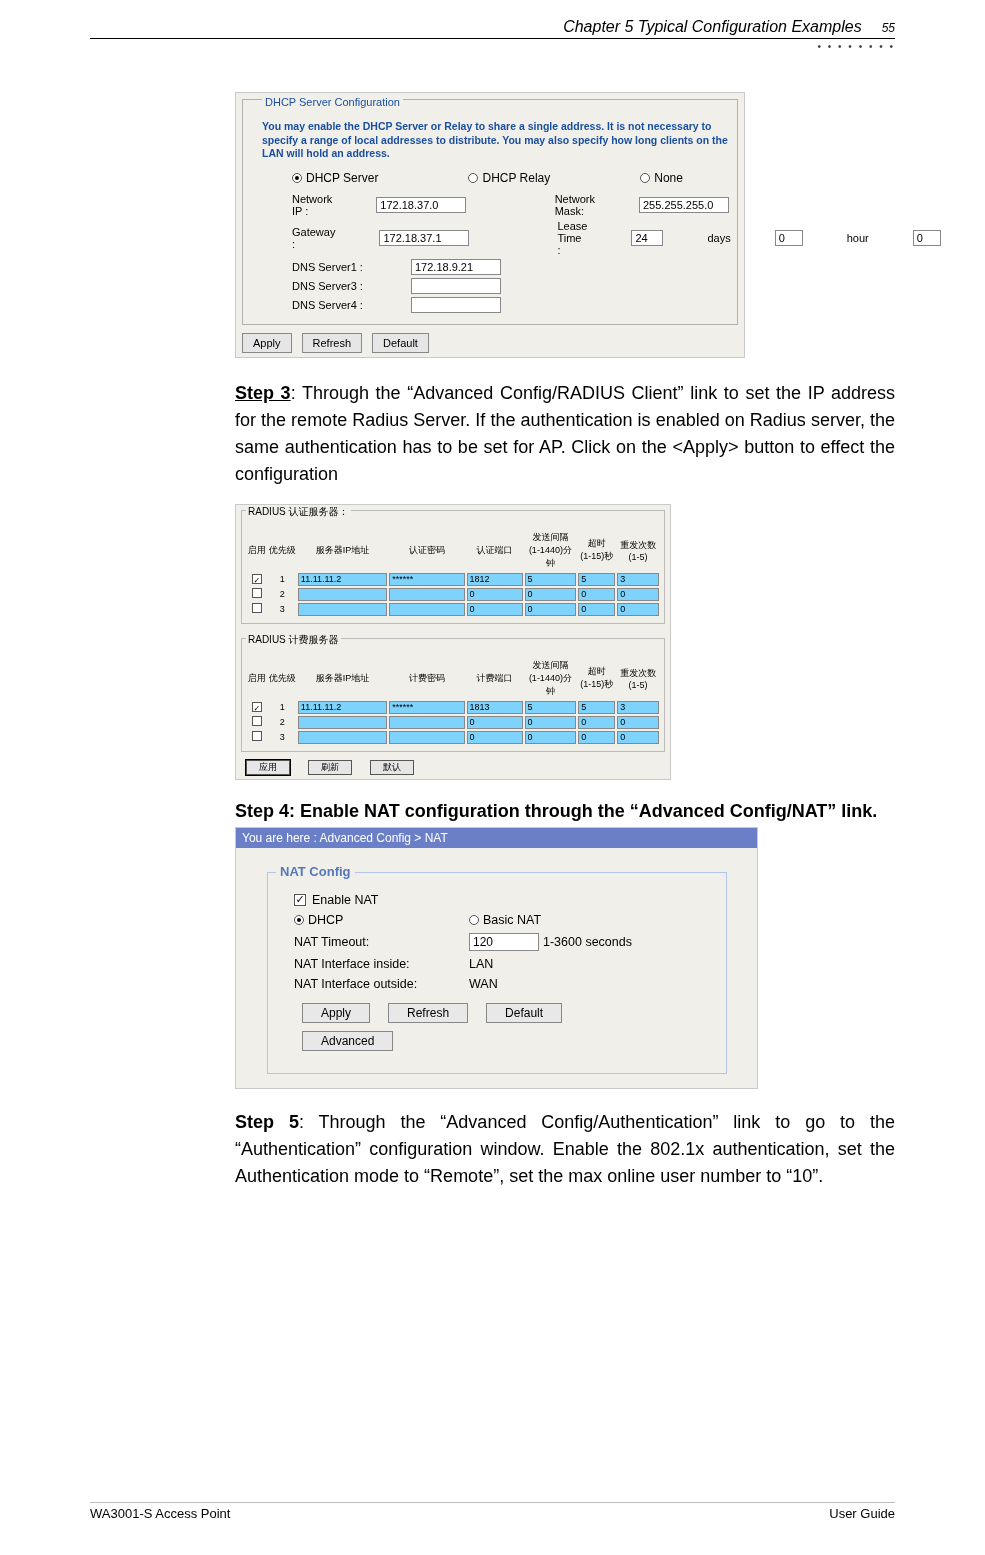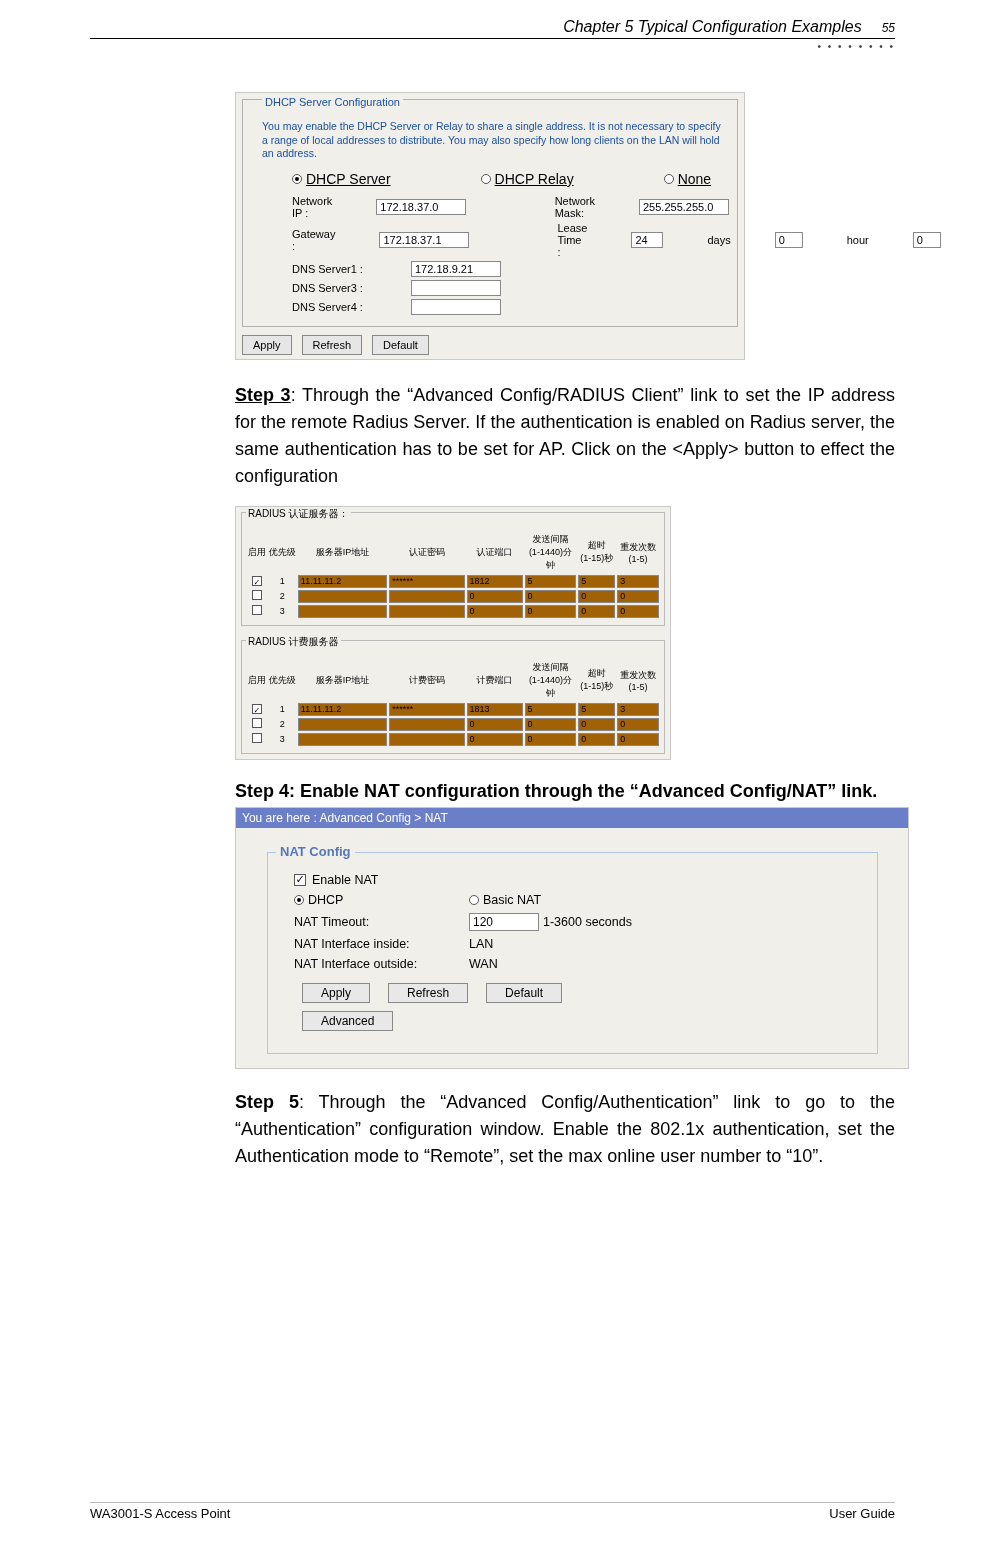--- a/index.html
+++ b/index.html
@@ -7,46 +7,46 @@
   .page { padding: 18px 90px 0 90px; }
   .header-row { display: flex; justify-content: flex-end; align-items: baseline; border-bottom: 1px solid #000; padding-bottom: 2px; margin-bottom: 2px; }
   .chapter-title { font-style: italic; font-size: 16px; margin-right: 20px; }
   .page-num { font-style: italic; font-size: 12px; }
   .dots { text-align: right; font-size: 10px; letter-spacing: 2px; color: #444; margin-bottom: 40px; }
   .content-col { margin-left: 145px; width: 660px; }
   .fig { border: 1px solid #c9c9c9; background: #f0efea; font-family: Tahoma, sans-serif; }
   .fig1 { width: 510px; margin-bottom: 22px; }
   .fieldset { border: 1px solid #b0b0b0; margin: 6px; padding: 0 8px 8px 19px; position: relative; }
   .legend { position: relative; top: -8px; background: #f0efea; color: #1a4f9f; font-size: 11px; padding: 0 3px; }
-  .blue-note { color: #1a4f9f; font-size: 10.5px; font-weight: normal; line-height: 1.3; margin: 2px 0 10px 0; }
-  .radio-row { display: flex; gap: 90px; margin: 0 0 8px 30px; font-size: 14px; align-items: center; text-decoration: underline; }
+  .blue-note { color: #1a4f9f; font-size: 10.5px; font-weight: bold; line-height: 1.3; margin: 2px 0 10px 0; }
+  .radio-row { display: flex; gap: 90px; margin: 0 0 8px 30px; font-size: 12px; align-items: center; }
   .radio { display: inline-flex; align-items: center; gap: 4px; }
   .dot-outer { width: 10px; height: 10px; border: 1px solid #555; border-radius: 50%; display: inline-flex; align-items: center; justify-content: center; background: #fff; }
   .dot-inner { width: 4px; height: 4px; background: #000; border-radius: 50%; }
   .form-row { display: flex; align-items: center; margin: 3px 0 3px 30px; font-size: 11px; gap: 44px; }
   .lbl { width: 75px; }
   .inp { border: 1px solid #888; background: #fff; font-size: 11px; padding: 1px 3px; width: 90px; height: 16px; }
   .tiny { width: 28px; }
   .gap { width: 30px; display: inline-block; }
   .btn-row { display: flex; gap: 10px; margin: 8px 0 4px 6px; }
   .btn { border: 1px solid #888; background: #e6e6e6; font-size: 11px; padding: 1px 10px; height: 20px; }
   .para { font-size: 18px; line-height: 1.5; text-align: justify; margin-bottom: 16px; }
   .step-u { text-decoration: underline; font-weight: bold; }
   .fig2 { width: 436px; margin-bottom: 18px; font-size: 9px; }
   .rad-group { border: 1px solid #bbb; margin: 5px; padding: 4px 4px 6px 4px; position: relative; }
   .rad-legend { position: relative; top: -10px; background: #f0efea; font-size: 10px; padding: 0 2px; }
   .rtable { width: 100%; border-collapse: collapse; font-size: 9px; }
   .rtable th { font-weight: normal; text-align: center; padding: 2px 1px; }
   .rtable td { padding: 1px; text-align: center; }
-  .rinp { border: 1px solid #888; background: #a16207; width: 100%; font-size: 9px; height: 13px; padding: 0 2px; }
+  .rinp { border: 1px solid #888; background: #7dd3fc; width: 100%; font-size: 9px; height: 13px; padding: 0 2px; }
   .chk { width: 10px; height: 10px; border: 1px solid #555; background: #fff; display: inline-block; }
   .btn-row2 { display: flex; gap: 18px; margin: 8px 0 4px 10px; }
   .btn2 { border: 1px solid #555; background: #e6e6e6; font-size: 9px; padding: 0 12px; height: 15px; }
   .outline { outline: 1px solid #000; }
-  .fig3 { width: 674px; margin-bottom: 20px; }
+  .fig3 { width: 523px; margin-bottom: 20px; }
   .bluebar { background: #6b7fc9; color: #fff; font-size: 12px; padding: 3px 6px; }
   .nat-fs { border: 1px solid #b0c6e8; margin: 24px 30px 14px 31px; padding: 14px 14px 14px 26px; position: relative; }
   .nat-legend { position: absolute; top: -9px; left: 8px; background: #f0efea; color: #5577bb; font-weight: bold; font-size: 13px; padding: 0 4px; }
   .nat-row { display: flex; align-items: center; font-size: 12.5px; margin: 6px 0; }
   .nat-lbl { width: 175px; }
   .nat-inp { border: 1px solid #888; background: #fff; width: 70px; height: 18px; font-size: 12px; padding: 1px 3px; }
   .nat-btn-row { display: flex; gap: 18px; margin: 12px 0 8px 8px; }
   .nat-btn { border: 1px solid #888; background: #e8e8e8; font-size: 12px; padding: 2px 18px; }
   .chk2 { width: 12px; height: 12px; border: 1px solid #555; background: #fff; display: inline-flex; align-items: center; justify-content: center; margin-right: 6px; }
   .tick { font-size: 11px; line-height: 1; }
@@ -226,20 +226,25 @@
                 <td><input class="rinp" value="" style=""></td>
                 <td><input class="rinp" value="" style=""></td>
                 <td><input class="rinp" value="0" style=""></td>
                 <td><input class="rinp" value="0" style=""></td>
                 <td><input class="rinp" value="0" style=""></td>
                 <td><input class="rinp" value="0" style=""></td>
               </tr>
             </tbody>
         </table>
       </div>
+      <div class="btn-row2">
+        <button class="btn2 outline">应用</button>
+        <button class="btn2">刷新</button>
+        <button class="btn2">默认</button>
+      </div>
     </div>
 
     <p class="para" style="margin-bottom:2px;">
       <b>Step 4: Enable NAT configuration through the “Advanced Config/NAT” link.</b>
     </p>
 
     <div class="fig fig3">
       <div class="bluebar">You are here : Advanced Config &gt; NAT</div>
       <div class="nat-fs">
         <span class="nat-legend">NAT Config</span>

